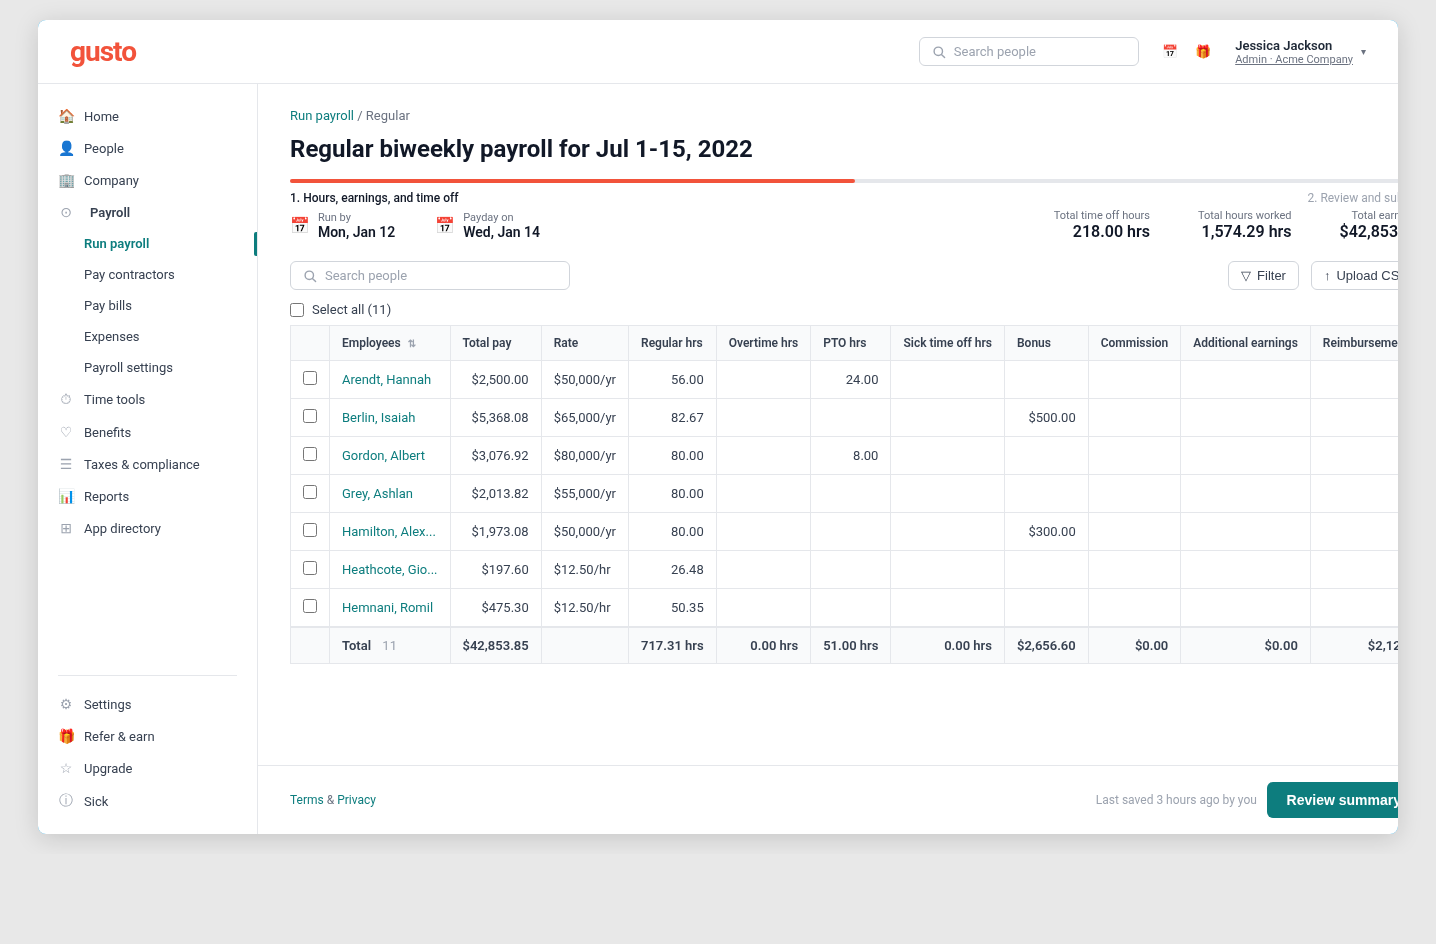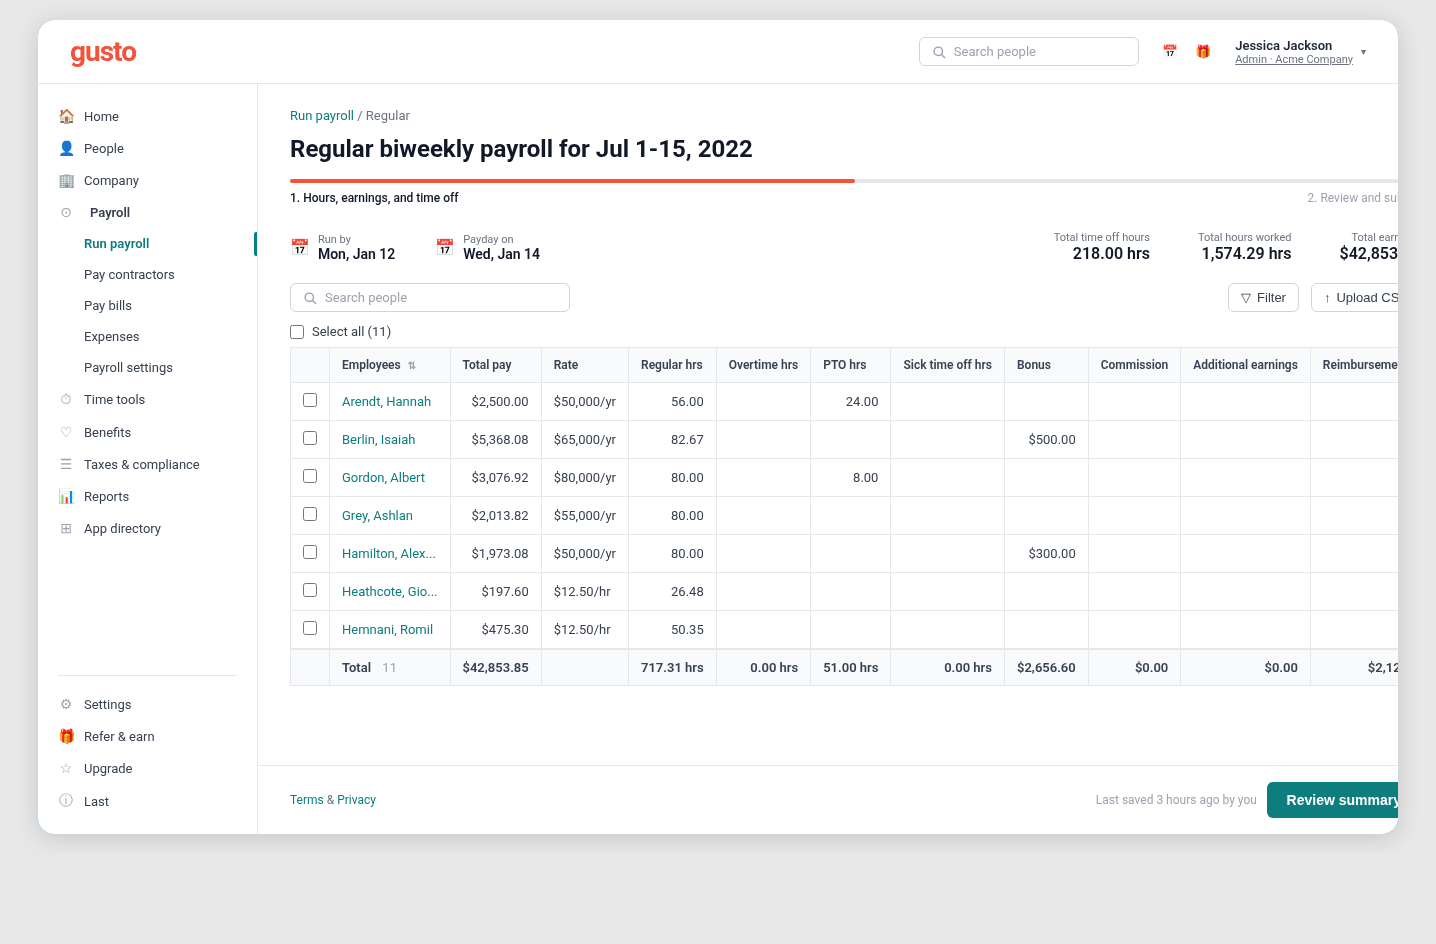--- a/index.html
+++ b/index.html
@@ -6,21 +6,21 @@
     body {
       background: #e8e8e8;
       font-family: -apple-system, BlinkMacSystemFont, 'Segoe UI', Roboto, sans-serif;
       font-size: 13px;
       color: #333;
     }
     .outer-frame {
       width: 1360px;
       margin: 20px auto;
       background: #0ea5e9;
-      border-radius: 16px;
+      border-radius: 8px;
       overflow: hidden;
       box-shadow: 0 4px 24px rgba(0,0,0,0.15);
     }
     
     .top-nav {
       height: 64px;
       background: #fff;
       border-bottom: 1px solid #e5e7eb;
       display: flex;
       align-items: center;
@@ -131,21 +131,21 @@
     .breadcrumb span { color: #6b7280; }
     .page-title {
       font-size: 24px;
       font-weight: 700;
       color: #111827;
       margin-bottom: 16px;
     }
 
     
     .progress-container {
-      margin-bottom: 26px;
+      margin-bottom: 4px;
     }
     .progress-bar-track {
       height: 4px;
       background: #e5e7eb;
       border-radius: 2px;
       margin-bottom: 8px;
       position: relative;
     }
     .progress-bar-fill {
       height: 4px;
@@ -383,21 +383,21 @@
       <div class="sidebar-item">
         <span class="icon">🎁</span>
         <span>Refer &amp; earn</span>
       </div>
       <div class="sidebar-item">
         <span class="icon">☆</span>
         <span>Upgrade</span>
       </div>
       <div class="sidebar-item">
         <span class="icon">ⓘ</span>
-        <span>Last</span>
+        <span>Sick</span>
       </div>
     </aside>
 
     <div style="flex:1; display:flex; flex-direction:column;">
       <main class="content">
 
         <div class="breadcrumb">
           <a href="#">Run payroll</a>
           <span>/ Regular</span>
         </div>

